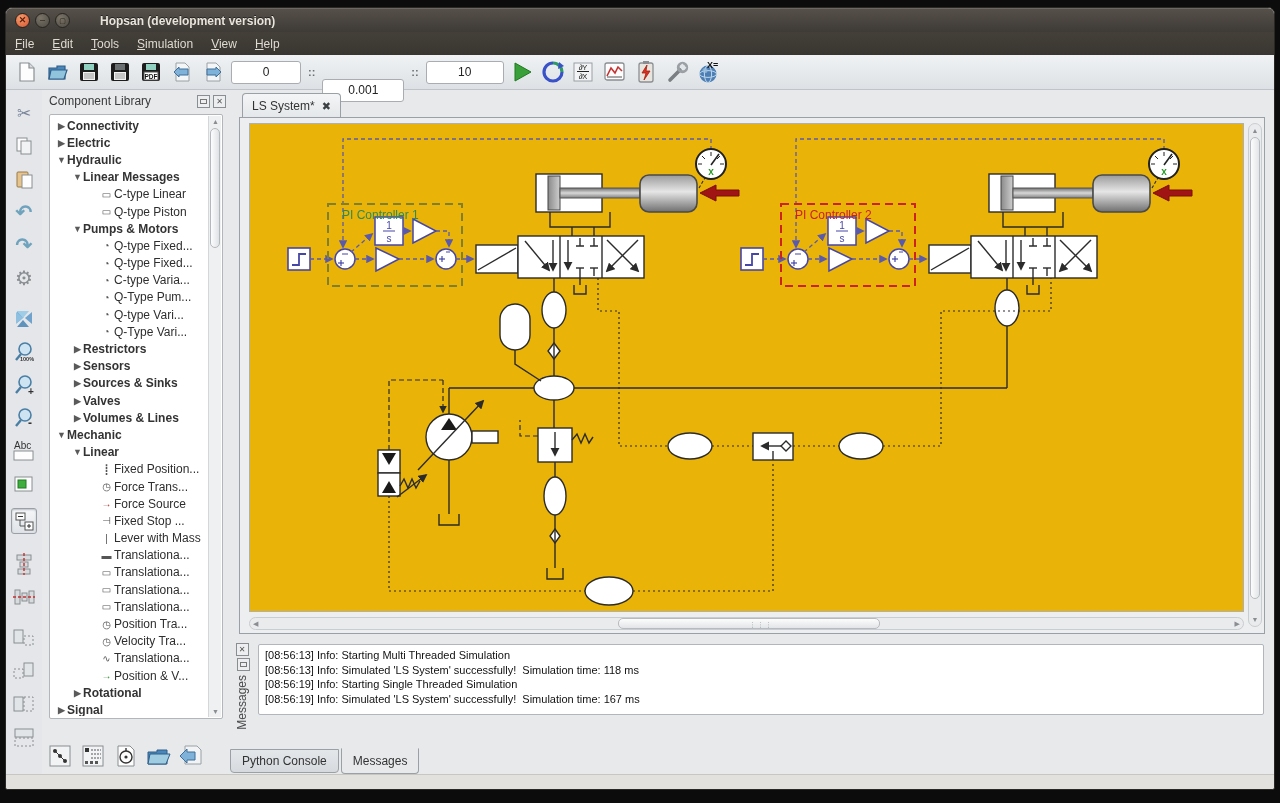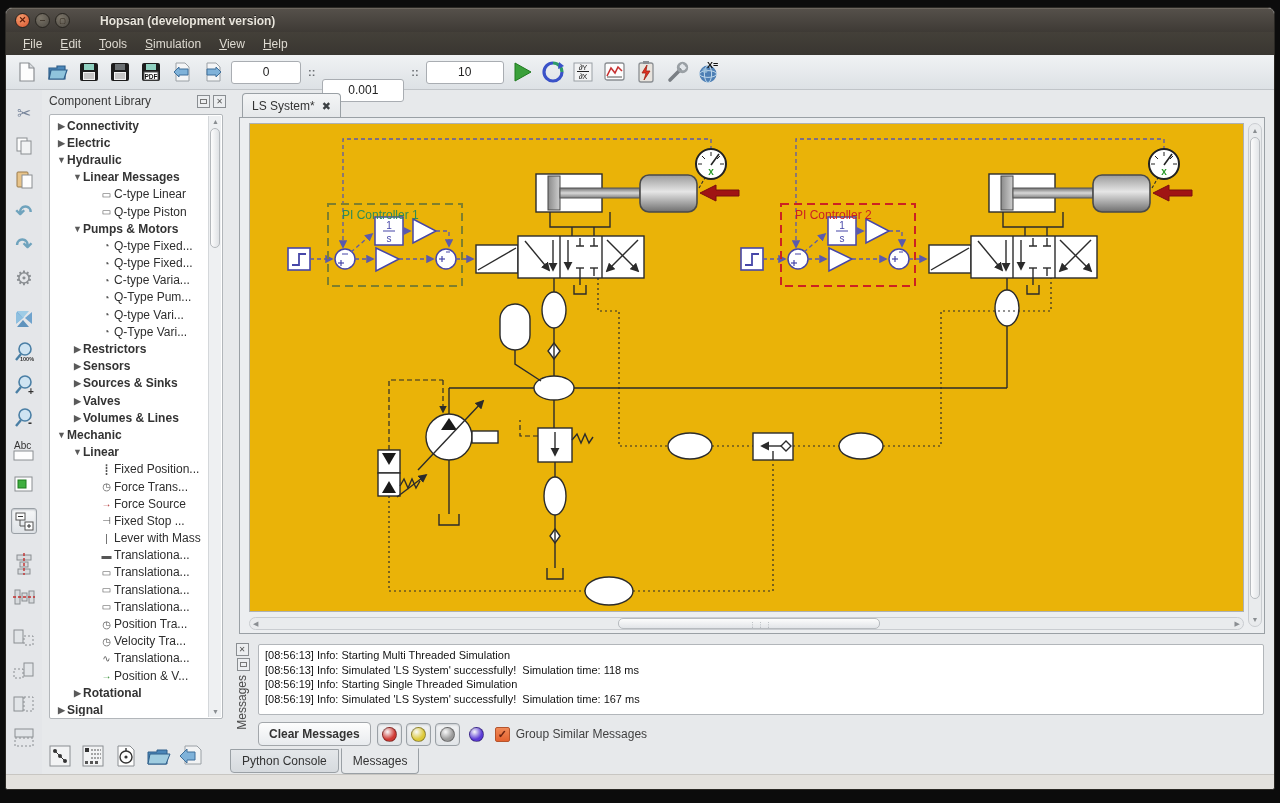--- a/index.html
+++ b/index.html
@@ -12,21 +12,21 @@
     background:linear-gradient(#55504a,#3e3a35); border-top:1px solid #6d675f;
     display:flex; align-items:center; }
   .winbtns { display:flex; gap:5px; margin-left:9px; }
   .wbtn { width:15px; height:15px; border-radius:50%; border:1px solid #27241f;
     display:flex; align-items:center; justify-content:center; font-size:9px; line-height:1;
     color:#2b2117; background:radial-gradient(circle at 35% 30%, #7a7468, #4e4a43); cursor:pointer;}
   .wbtn.close { background:radial-gradient(circle at 35% 30%, #f49d6d, #d9542f); color:#5e1d0a; font-weight:bold; }
   .title { color:#e9e5dc; font-weight:bold; font-size:12px; margin-left:30px; text-shadow:0 -1px 0 #242220; }
   
   .menubar { position:absolute; left:0; top:24px; width:100%; height:23px;
-    background:linear-gradient(#444039,#393631); display:flex; align-items:center; padding-left:8px; }
+    background:linear-gradient(#444039,#393631); display:flex; align-items:center; }
   .menuitem { color:#dfdbd2; font-size:12px; padding:3px 9px; cursor:pointer; border-radius:3px; }
   .menuitem u { text-decoration:underline; }
   
   .toolbar { position:absolute; left:0; top:47px; width:100%; height:35px;
     background:linear-gradient(#f0f2f4,#dde1e5); border-bottom:1px solid #c0c4c8;
     display:flex; align-items:center; padding-left:8px; gap:5px; }
   .tbtn { width:26px; height:26px; display:flex; align-items:center; justify-content:center; cursor:pointer; border-radius:3px; }
   .tsep { color:#6b6f73; font-size:11px; font-weight:bold; padding:0 2px; }
   .tfield { height:23px; border:1px solid #a9adb2; border-radius:3px; background:#fff;
     text-align:center; font-size:12px; color:#222; font-family:"Liberation Sans",sans-serif; }
@@ -790,39 +790,20 @@
           <span class="inner"></span>
         </span>
       <span class="docklabel">Messages</span>
     </div>
     <div class="logbox" id="logbox">
         <div class="msg">[08:56:13] Info: Starting Multi Threaded Simulation</div>
         <div class="msg">[08:56:13] Info: Simulated 'LS System' successfully!  Simulation time: 118 ms</div>
         <div class="msg">[08:56:19] Info: Starting Single Threaded Simulation</div>
         <div class="msg">[08:56:19] Info: Simulated 'LS System' successfully!  Simulation time: 167 ms</div>
       </div>
-    <div class="dockrow">
-      <button class="clearbtn">Clear Messages</button>
-      <span id="filters" style="display:flex;gap:4px;align-items:center">
-          <span class="fbtn">
-            <span class="fdot" style="background: radial-gradient(circle at 35% 30%, rgba(255, 255, 255, 0.667), rgb(207, 58, 52) 60%); border: 1px solid rgba(0, 0, 0, 0.35);"></span>
-          </span>
-          <span class="fbtn">
-            <span class="fdot" style="background: radial-gradient(circle at 35% 30%, rgba(255, 255, 255, 0.667), rgb(221, 201, 58) 60%); border: 1px solid rgba(0, 0, 0, 0.35);"></span>
-          </span>
-          <span class="fbtn">
-            <span class="fdot" style="background: radial-gradient(circle at 35% 30%, rgba(255, 255, 255, 0.667), rgb(155, 155, 155) 60%); border: 1px solid rgba(0, 0, 0, 0.35);"></span>
-          </span>
-          <span class="fbtn flat">
-            <span class="fdot" style="background: radial-gradient(circle at 35% 30%, rgba(255, 255, 255, 0.667), rgb(91, 59, 214) 60%); border: 1px solid rgba(0, 0, 0, 0.35);"></span>
-          </span>
-        </span>
-      <span class="chk">✓</span>
-      <span class="chklabel">Group Similar Messages</span>
-    </div>
   </div>
 
   <div class="btabs" id="btabs">
       <div class="btab">Python Console</div>
       <div class="btab active">Messages</div>
     </div>
 
   <div class="statusbar"></div>
 </div>
 

